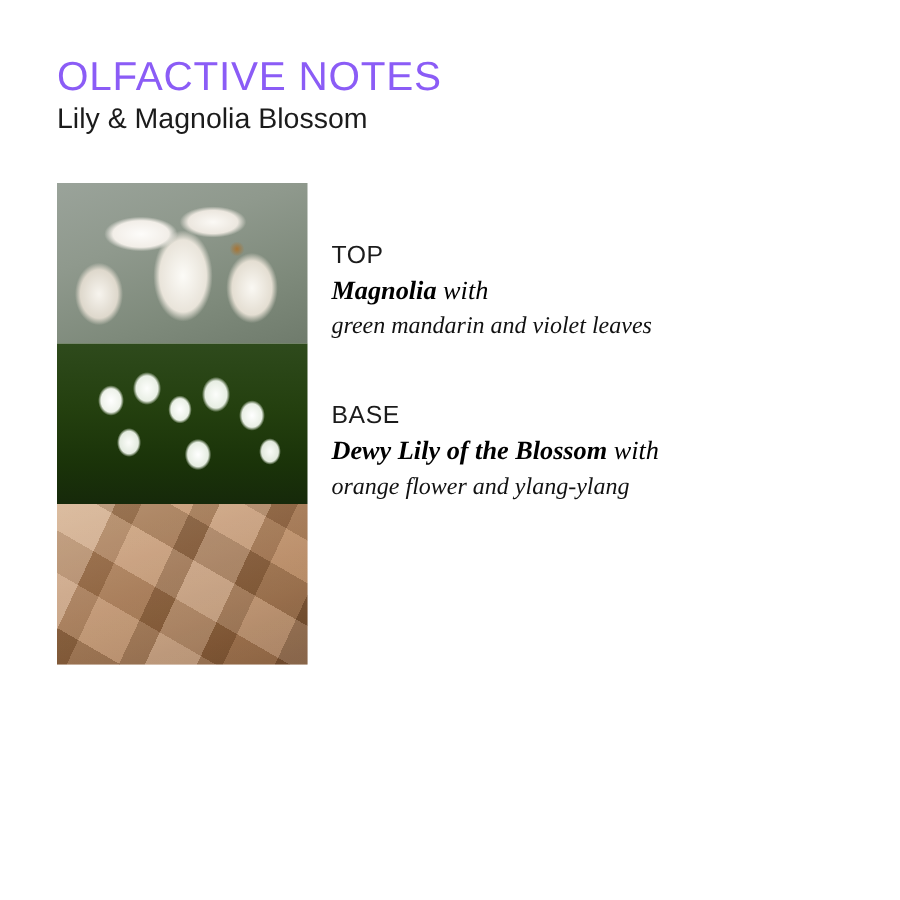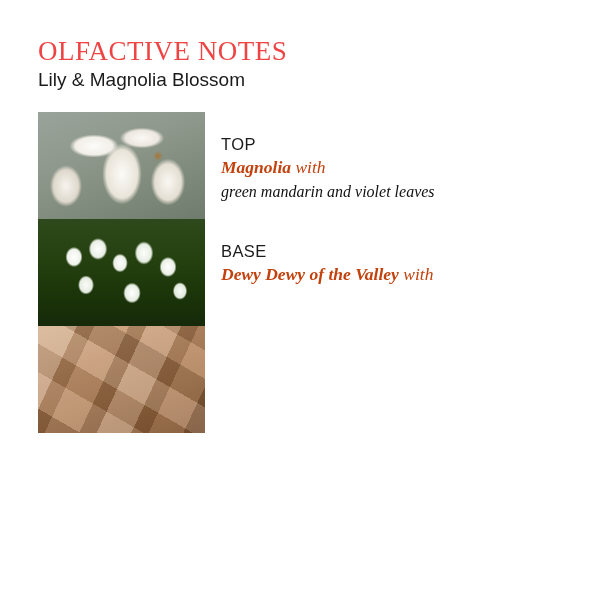--- a/index.html
+++ b/index.html
@@ -14,34 +14,34 @@
     overflow: hidden;
   }
   .page {
     position: relative;
     width: 600px;
     height: 600px;
     box-sizing: border-box;
     padding: 36px 30px 0 38px;
   }
   .title {
-    font-family: Liberation Serif, serif;
+    font-family: Liberation Sans, sans-serif;
     font-size: 27px;
     letter-spacing: 0.5px;
-    color: #ef4444;
+    color: #8b5cf6;
     line-height: 1.15;
     margin: 0 0 2px 0;
     font-weight: 400;
   }
   .subtitle {
     font-family: "Liberation Sans", sans-serif;
     font-size: 19px;
     color: #1b1b1b;
     font-weight: 400;
-    margin: 0 0 20px 0;
+    margin: 0 0 30px 0;
     line-height: 1.2;
   }
   .notes {
     display: flex;
     flex-direction: column;
     width: 100%;
   }
   .note-row {
     display: flex;
     flex-direction: row;
@@ -59,27 +59,28 @@
     padding-left: 16px;
     padding-top: 21px;
     color: #141414;
   }
   .note-label {
     font-family: "Liberation Sans", sans-serif;
     font-size: 16.5px;
     letter-spacing: 0.4px;
     line-height: 1.35;
     color: #1b1b1b;
+    margin-top: 16px;
   }
   .note-main {
     font-family: "Liberation Serif", serif;
     font-style: italic;
     font-size: 17.5px;
     line-height: 1.45;
-    color: #c2410c;
+    color: #000000;
   }
   .note-main b {
     font-weight: bold;
     font-style: italic;
   }
   .note-sub {
     font-family: "Liberation Serif", serif;
     font-style: italic;
     font-size: 16px;
     line-height: 1.45;
@@ -135,21 +136,22 @@
         <div class="note-label">TOP</div>
         <div class="note-main"><b>Magnolia</b><span> with</span></div>
         <div class="note-sub">green mandarin and violet leaves</div>
       </div>
     </div>
 
     <div class="note-row">
       <div class="thumb img-lily"></div>
       <div class="note-text">
         <div class="note-label">BASE</div>
-        <div class="note-main"><b>Dewy Dewy of the Valley</b><span> with</span></div>
+        <div class="note-main"><b>Dewy Lily of the Blossom</b><span> with</span></div>
+        <div class="note-sub">orange flower and ylang-ylang</div>
       </div>
     </div>
 
     <div class="note-row">
       <div class="thumb img-sandalwood"></div>
     </div>
 
   </div>
 </div>
 

